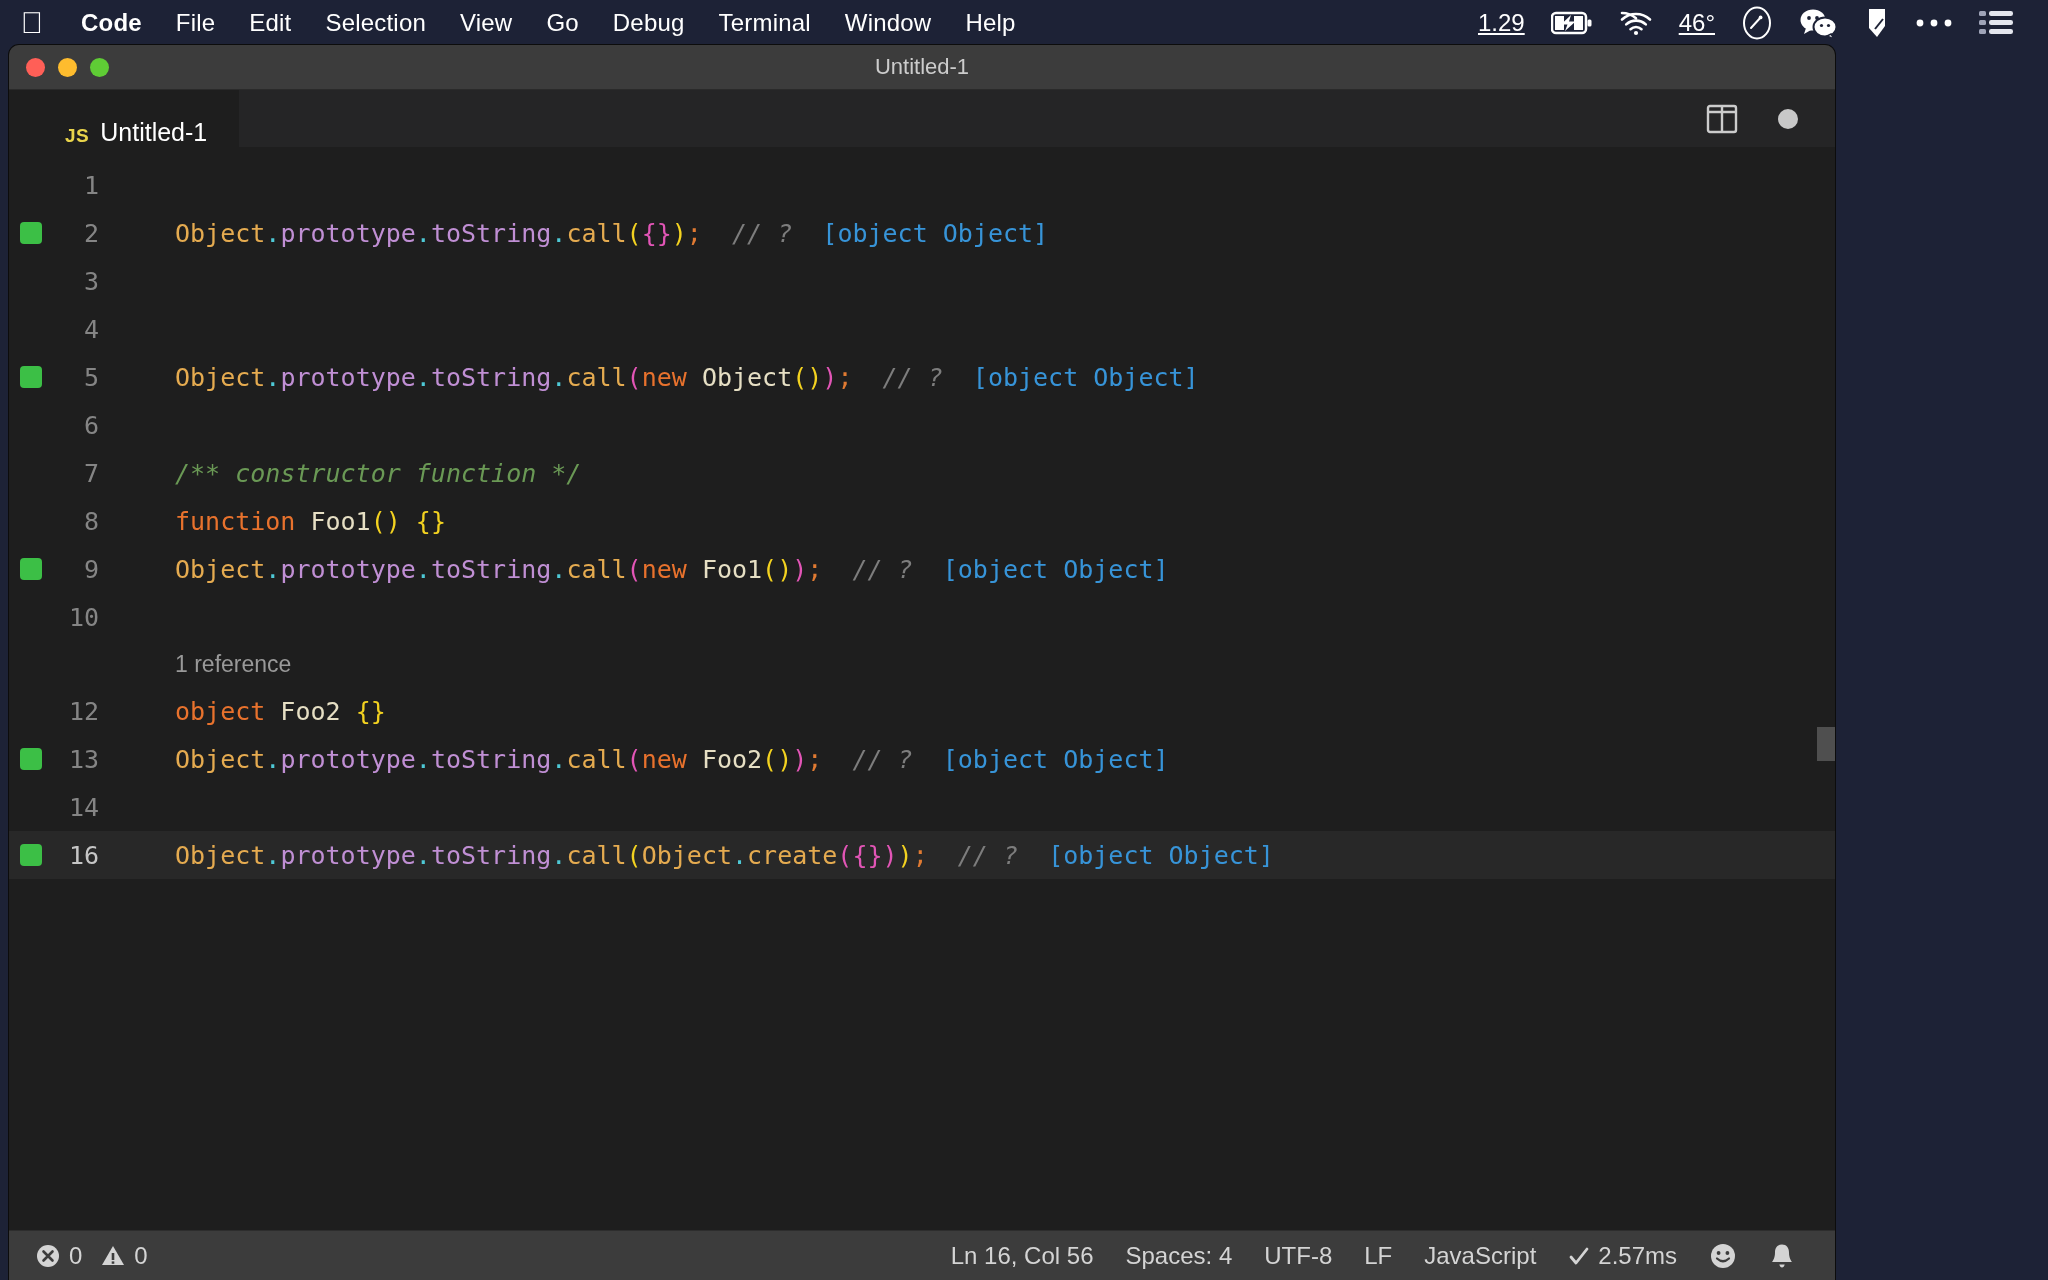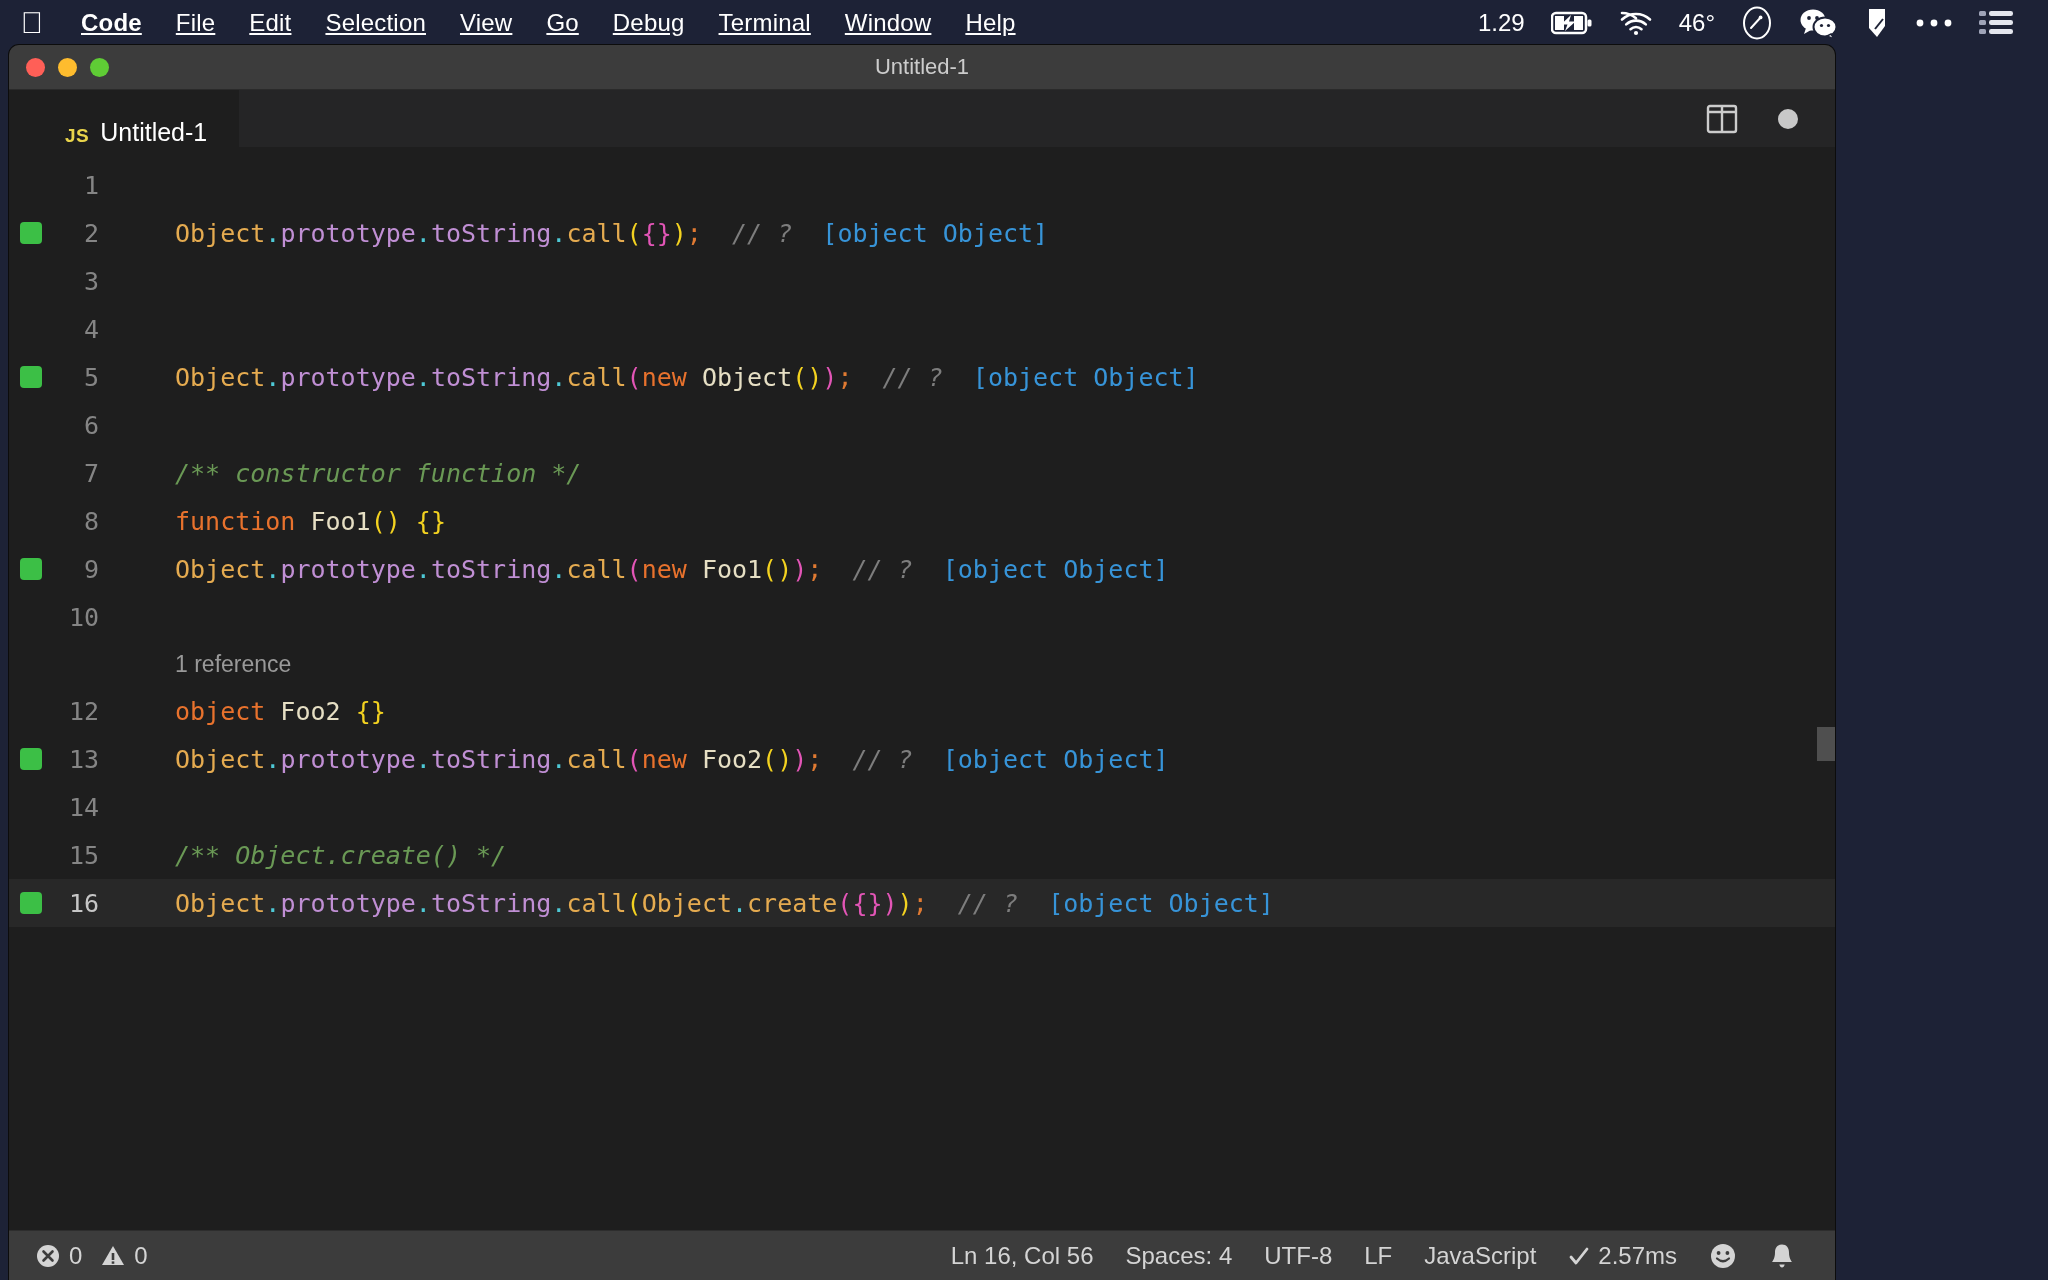--- a/index.html
+++ b/index.html
@@ -19,27 +19,28 @@
     color: #ffffff;
     font-size: 24px;
     padding: 0 22px 0 0;
   }
   #menubar .apple {
     width: 64px; display: flex; align-items: center; justify-content: center;
     font-size: 30px; line-height: 1;
   }
   .menu-item {
     padding: 0 17px; height: 33px; display: flex; align-items: center;
-    white-space: nowrap; letter-spacing: .2px; text-decoration: underline;
+    white-space: nowrap; letter-spacing: .2px;
   }
   .menu-item.bold { font-weight: bold; }
   #menubar .spacer { flex: 1 1 auto; }
   .tray-item {
     padding: 0 13px; height: 45px; display: flex; align-items: center;
     white-space: nowrap;
+    text-decoration: underline;
   }
   .tray-icon svg { display: block; }
 
   
   #window {
     position: absolute; left: 9px; top: 45px;
     width: 1826px; height: 1235px;
     background: #1e1e1e;
     border-radius: 10px 10px 0 0;
     overflow: hidden;
@@ -309,21 +310,20 @@
         <div class="line"><div class="lnum">7</div><div class="ltext"><span class="t-comment">/** constructor function */</span></div></div>
         <div class="line"><div class="lnum">8</div><div class="ltext"><span class="t-keyword">function </span><span class="t-ident">Foo1</span><span class="t-punct-y">()</span><span class="t-ident"> </span><span class="t-punct-y">{}</span></div></div>
         <div class="line"><div class="bp"></div><div class="lnum">9</div><div class="ltext"><span class="t-obj">Object</span><span class="t-dot">.</span><span class="t-prop">prototype</span><span class="t-dot">.</span><span class="t-prop">toString</span><span class="t-dot">.</span><span class="t-obj">call</span><span class="t-punct-m">(</span><span class="t-keyword">new </span><span class="t-ident">Foo1</span><span class="t-punct-y">()</span><span class="t-punct-m">)</span><span class="t-semi">;</span><span class="t-linec">  // ?  </span><span class="t-str">[object Object]</span></div></div>
         <div class="line"><div class="lnum">10</div><div class="ltext"></div></div>
         <div class="codelens">
           <span class="cl-text">1 reference</span>
         </div>
         <div class="line"><div class="lnum">12</div><div class="ltext"><span class="t-keyword">object </span><span class="t-ident">Foo2</span><span class="t-ident"> </span><span class="t-punct-y">{}</span></div></div>
         <div class="line"><div class="bp"></div><div class="lnum">13</div><div class="ltext"><span class="t-obj">Object</span><span class="t-dot">.</span><span class="t-prop">prototype</span><span class="t-dot">.</span><span class="t-prop">toString</span><span class="t-dot">.</span><span class="t-obj">call</span><span class="t-punct-m">(</span><span class="t-keyword">new </span><span class="t-ident">Foo2</span><span class="t-punct-y">()</span><span class="t-punct-m">)</span><span class="t-semi">;</span><span class="t-linec">  // ?  </span><span class="t-str">[object Object]</span></div></div>
         <div class="line"><div class="lnum">14</div><div class="ltext"></div></div>
-        <div class="line"><div class="lnum">15</div><div class="ltext"><span class="t-comment">/** Object.create() */</span></div></div>
         <div class="line active"><div class="bp"></div><div class="lnum cur">16</div><div class="ltext"><span class="t-obj">Object</span><span class="t-dot">.</span><span class="t-prop">prototype</span><span class="t-dot">.</span><span class="t-prop">toString</span><span class="t-dot">.</span><span class="t-obj">call</span><span class="t-punct-y">(</span><span class="t-obj">Object</span><span class="t-dot">.</span><span class="t-obj">create</span><span class="t-punct-m">(</span><span class="t-punct-m">{}</span><span class="t-punct-m">)</span><span class="t-punct-y">)</span><span class="t-semi">;</span><span class="t-linec">  // ?  </span><span class="t-str">[object Object]</span></div></div>
       </div>
     <div id="v-scroll">
       <div id="v-thumb"></div>
     </div>
   </div>
 
   <div id="statusbar">
     <div class="sb-left">
       <div class="sb-item" style="padding-left:0;">

